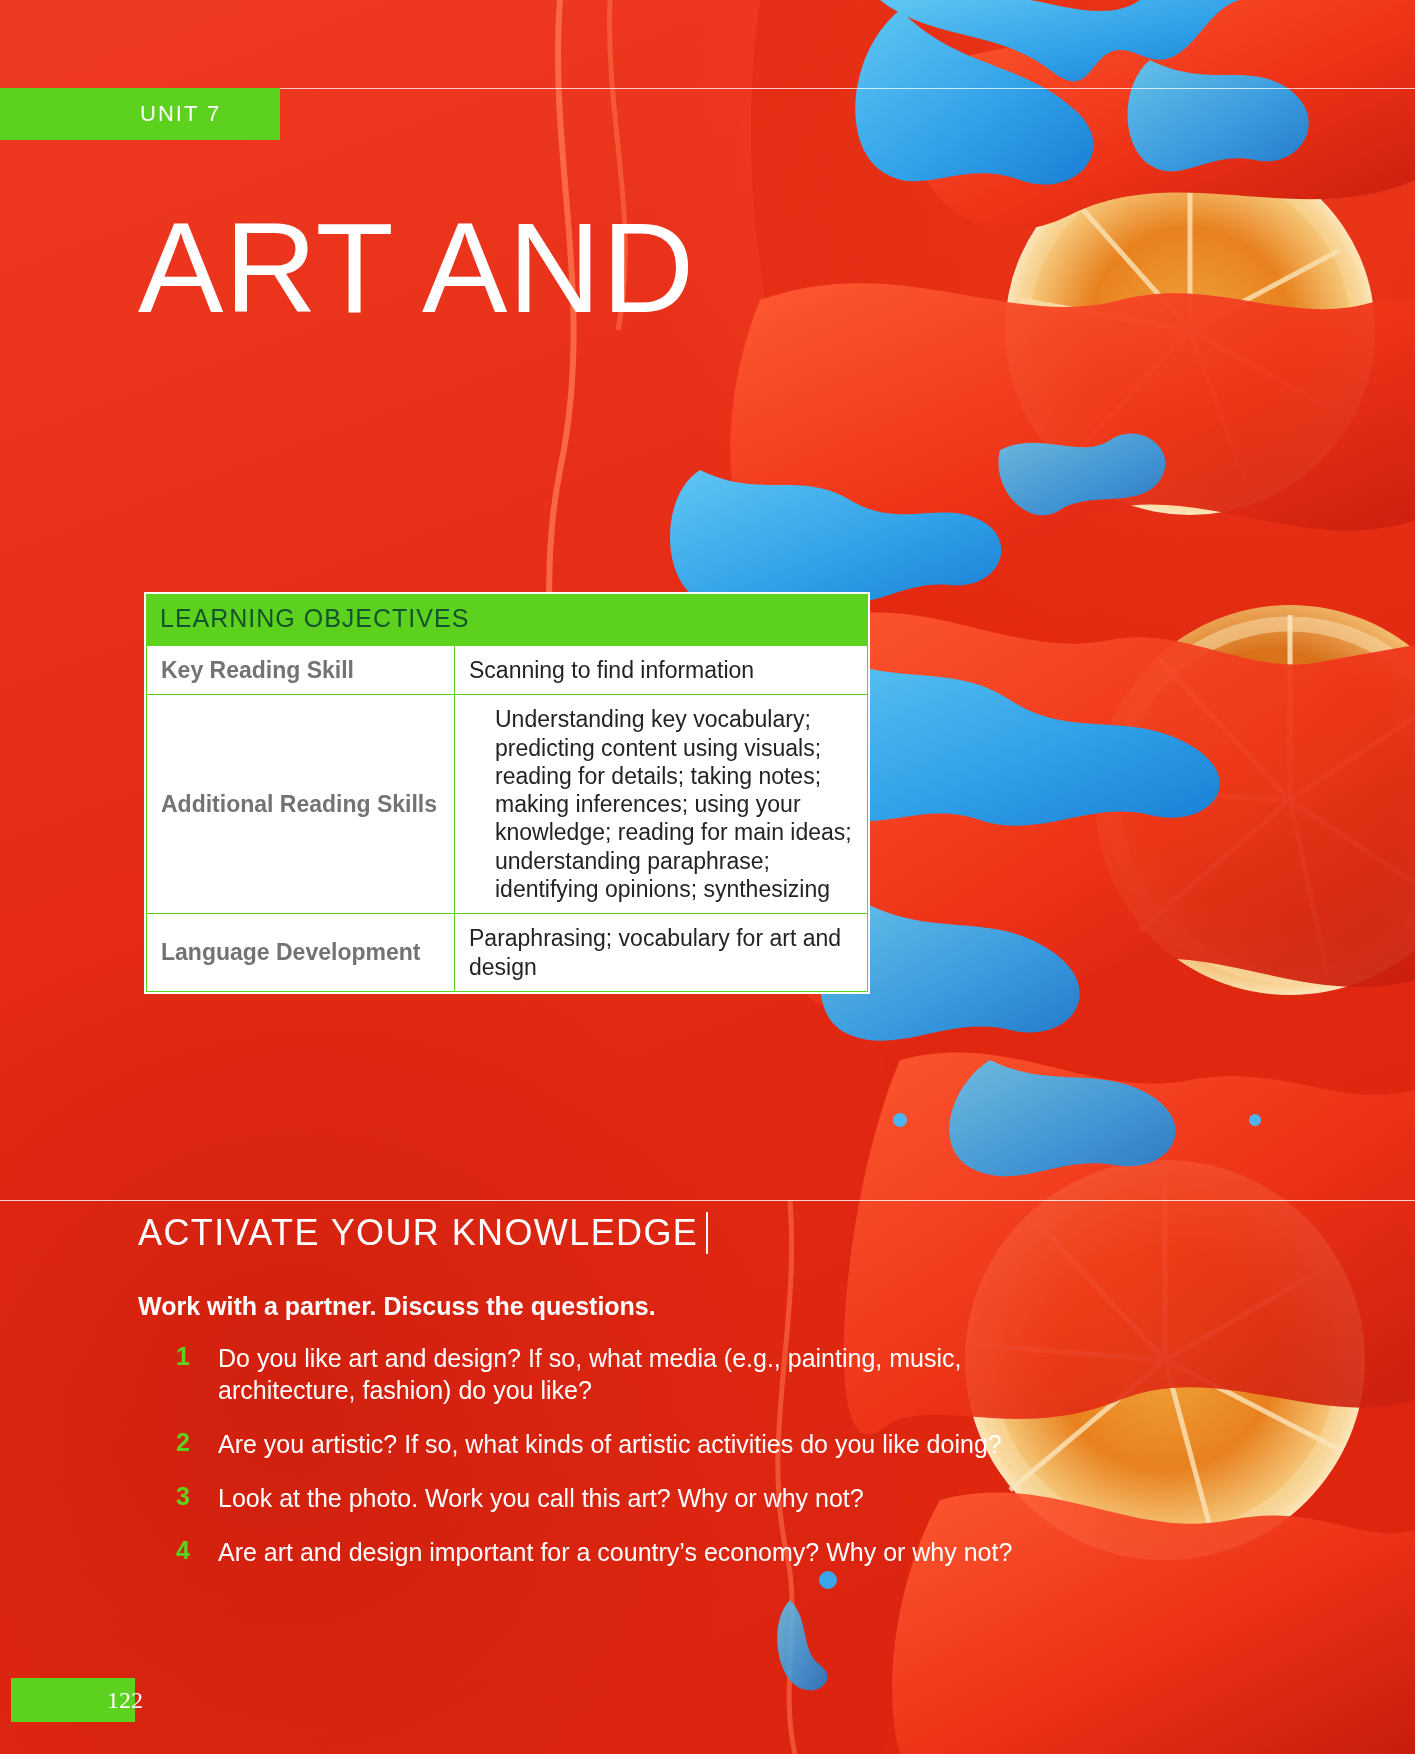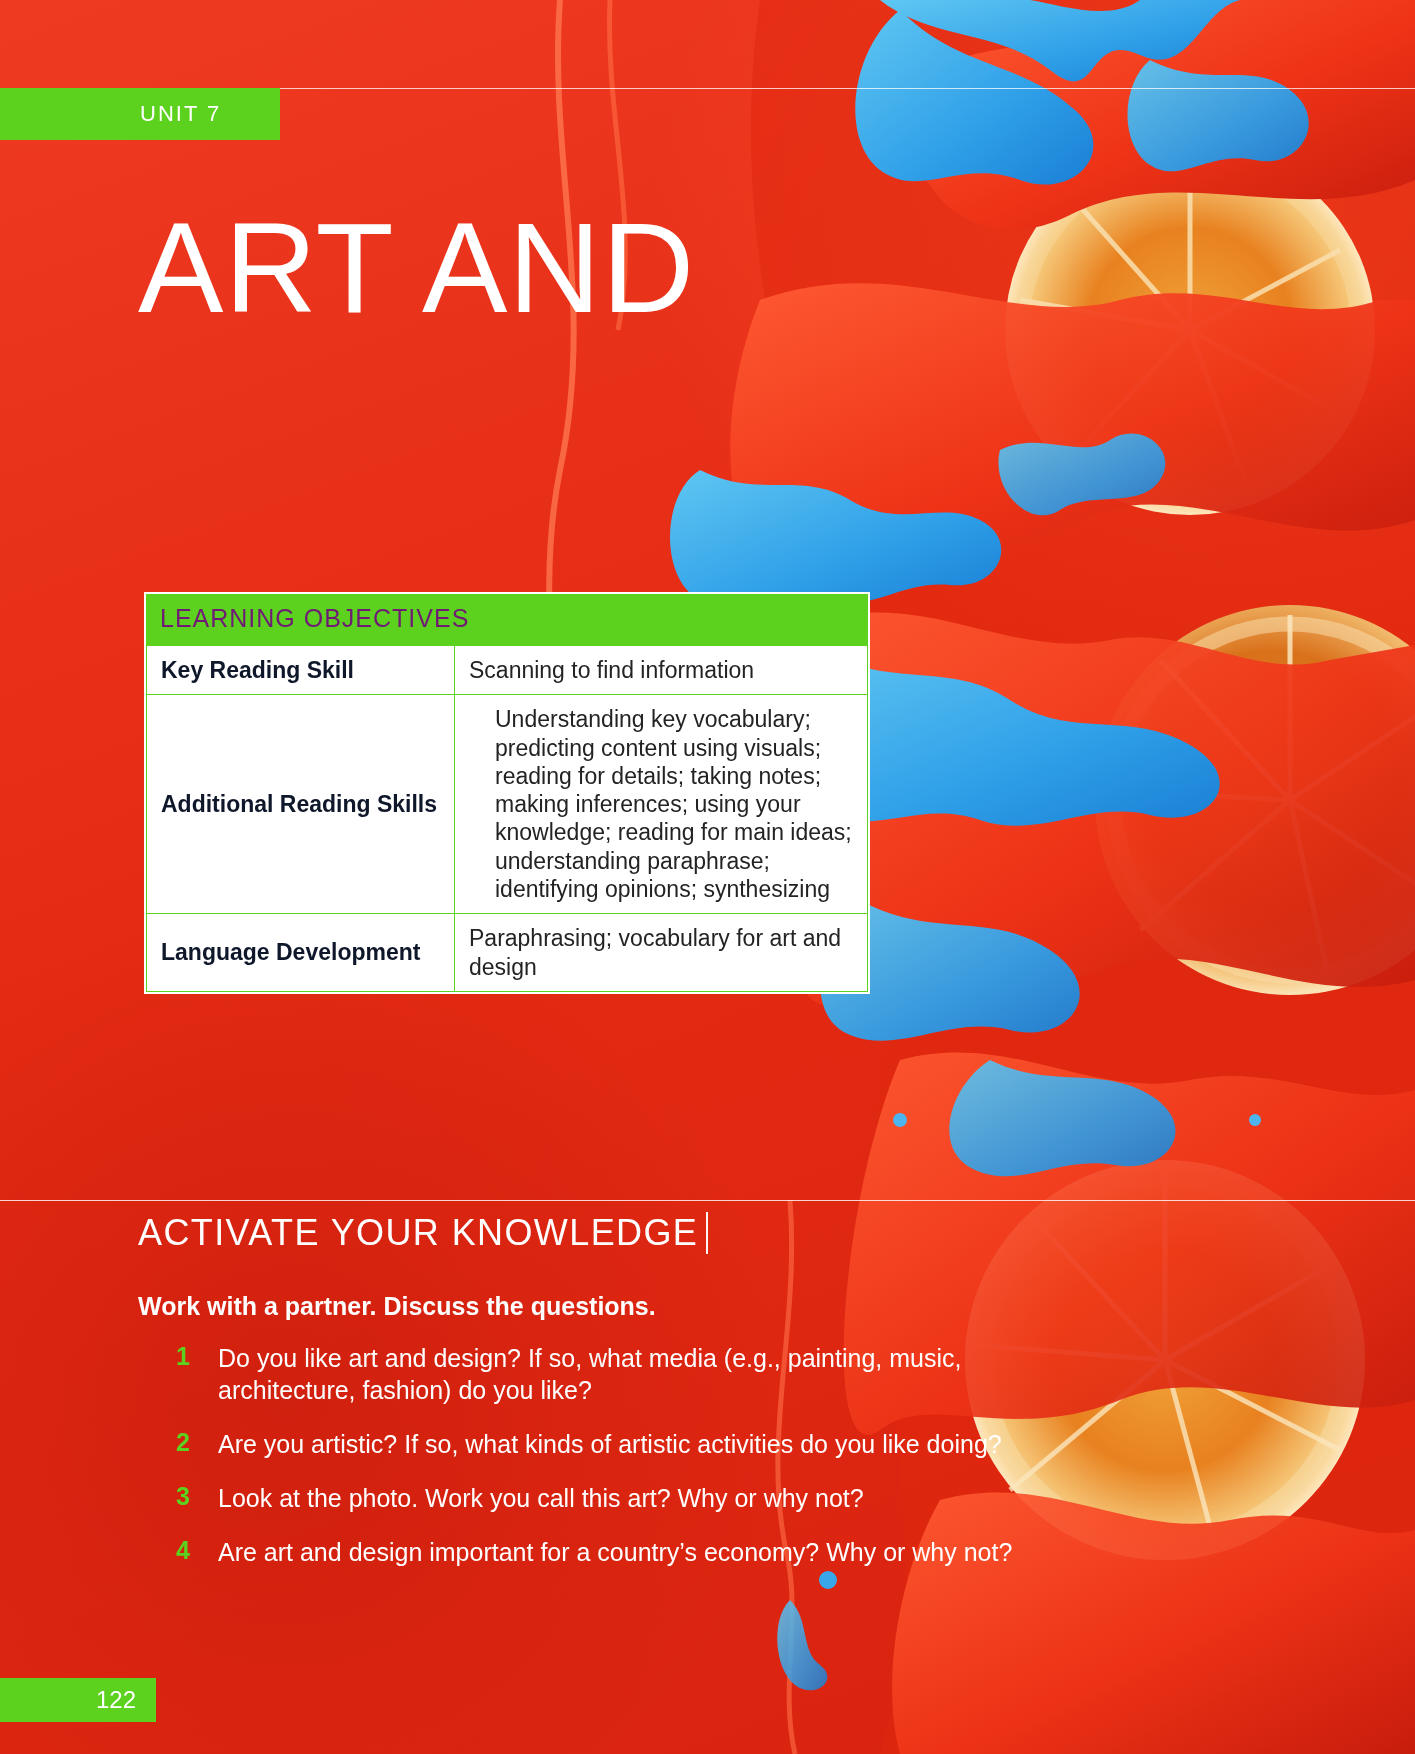--- a/index.html
+++ b/index.html
@@ -72,39 +72,39 @@
   .lo-box {
     position: absolute;
     left: 144px;
     top: 592px;
     width: 726px;
     border: 2px solid #ffffff;
     background: #ffffff;
   }
   .lo-head {
     background: #5cd21e;
-    color: #701a75;
+    color: #14532d;
     font-size: 25px;
     font-weight: 300;
     letter-spacing: 1px;
     padding: 10px 14px 12px 14px;
   }
   .lo-table { width: 100%; border-collapse: collapse; background: #ffffff; }
   .lo-table tr { }
   .lo-table td {
     border: 1.5px solid #5cd21e;
     vertical-align: middle;
     padding: 10px 14px;
     font-size: 23px;
     line-height: 1.23;
     color: #1d1d1b;
   }
   .lo-table td.key {
     width: 308px;
-    color: #0f172a;
+    color: #737373;
     font-weight: bold;
   }
   .lo-table td.val { color: #232323; }
   .lo-table tr.tall td.key { vertical-align: middle; }
   .lo-table tr.tall td.val { vertical-align: top; padding-left: 40px; }
 
   
   .ayk-rule {
     position: absolute;
     left: 0;
@@ -153,27 +153,28 @@
   .q-text {
     color: #ffffff;
     font-size: 25px;
     line-height: 1.28;
     font-weight: 300;
   }
 
   
   .page-tab {
     position: absolute;
-    left: 0;
+    left: 11px;
     bottom: 32px;
-    width: 156px;
+    width: 124px;
     height: 44px;
     background: #5cd21e;
     display: flex;
     align-items: center;
+    font-family: Liberation Serif, serif;
   }
   .page-tab .num {
     color: #ffffff;
     font-size: 24px;
     margin-left: 96px;
     font-weight: 300;
   }
 </style>
 </head>
 <body>

